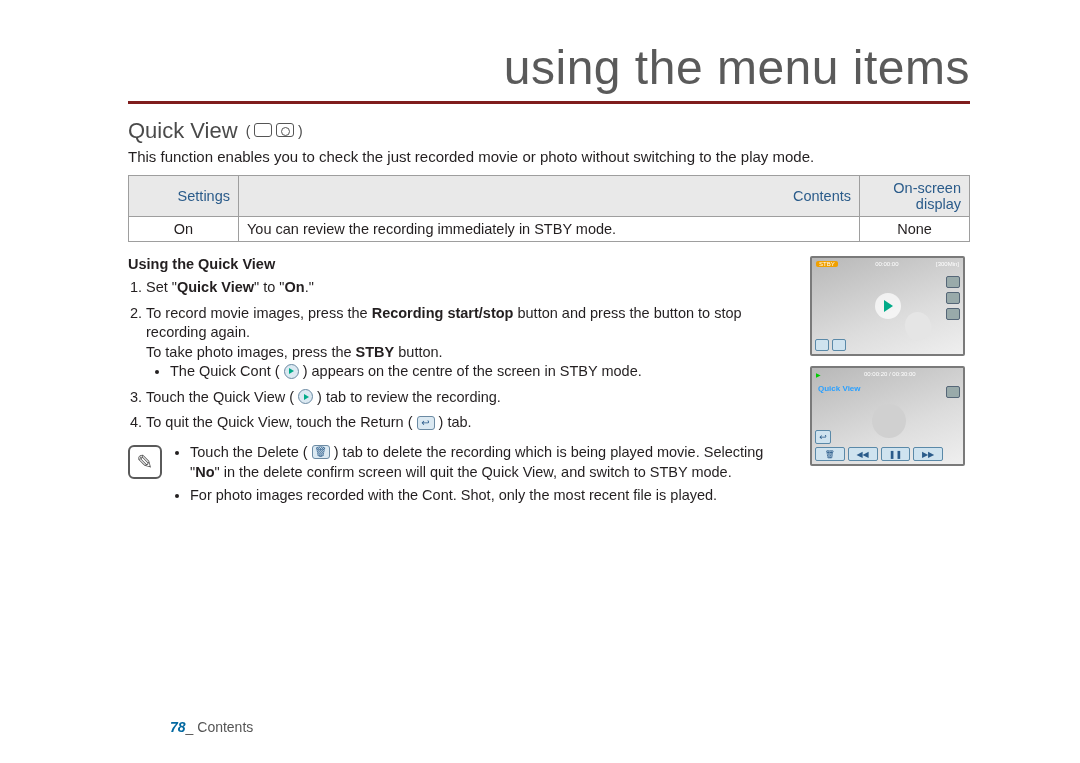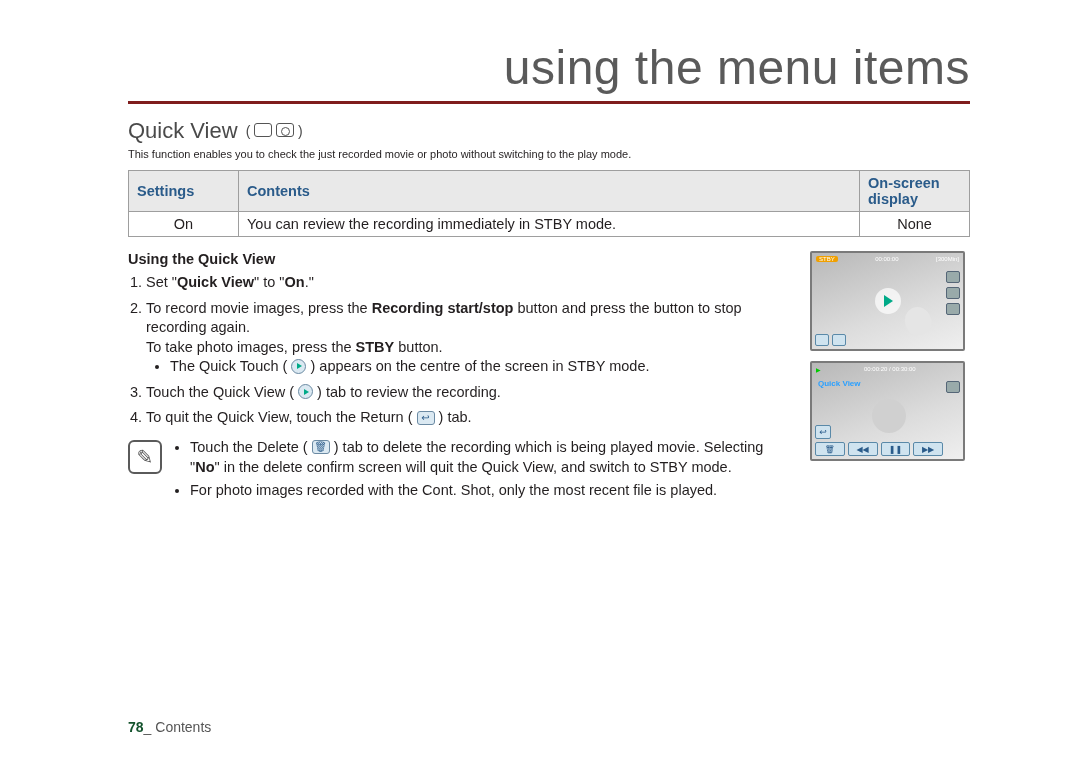--- a/index.html
+++ b/index.html
@@ -25,37 +25,37 @@
   .section-title {
     font-size: 22px;
     font-weight: 400;
     color: #4a4a4a;
     display: flex;
     align-items: center;
     gap: 8px;
     margin-bottom: 4px;
   }
   .section-title .icons { font-size: 14px; color:#4a4a4a; }
-  .intro { font-size: 11px; margin-bottom: 10px; }
+  .intro { font-size: 15px; margin-bottom: 10px; }
   table.settings {
     width: 100%;
     border-collapse: collapse;
     font-size: 14.5px;
     margin-bottom: 14px;
   }
   table.settings th, table.settings td {
     border: 1px solid #9e9e9e;
     padding: 4px 8px;
     vertical-align: middle;
   }
   table.settings th {
     background: #e9e9e9;
     color: #2a5b8a;
-    font-weight: 700;
-    text-align: left;
+    font-weight: 400;
+    text-align: right;
   }
   table.settings td.center { text-align: center; }
   .two-col { display:flex; gap: 14px; margin-top: 8px; }
   .left { flex:1; }
   .right { width: 160px; display:flex; flex-direction:column; gap:10px; }
   .subhead { font-weight: bold; font-size: 14.5px; margin-bottom: 6px; }
   ol.steps { list-style: decimal; margin-left: 18px; font-size:14.5px; }
   ol.steps li { margin-bottom: 6px; line-height: 1.35; }
   ul.bullets { list-style: disc; margin-left: 24px; font-size:14.5px; }
   ul.bullets li { margin-bottom:4px; line-height:1.35; }
@@ -138,21 +138,21 @@
     width:15px; height:15px; border-radius:50%;
   }
   .inline-icon.round::after{
     content:''; width:0; height:0; border-left:5px solid #0a8;
     border-top:3px solid transparent; border-bottom:3px solid transparent; margin-left:1px;
   }
   b{ font-weight:bold; }
   .footer{
     position:absolute; left:128px; bottom:28px; font-size:14px; color:#555;
   }
-  .footer .pn{ font-weight:bold; color:#14532d;}
+  .footer .pn{ font-weight:bold; font-style:italic; color:#0369a1;margin-left:42px;}
   .mode-icon{
     display:inline-block; width:18px; height:14px; border:1.5px solid #555; border-radius:3px;
     vertical-align:middle; position:relative; top:-2px;
   }
   .mode-icon.cam::after{
     content:''; position:absolute; left:4px; top:3px; width:7px; height:7px;
     border:1.5px solid #555; border-radius:50%;
   }
 </style>
 </head>
@@ -192,21 +192,21 @@
     <div class="subhead">Using the Quick View</div>
     <ol class="steps">
       <li>
         <span>Set "</span><b>Quick View</b><span>" to "</span><b>On</b><span>."</span>
       </li>
       <li>
         <span>To record movie images, press the </span><b>Recording start/stop</b><span> button and press the button to stop recording again.</span><br>
         <span>To take photo images, press the </span><b>STBY</b><span> button.</span>
         <ul class="bullets">
           <li>
-            <span>The Quick Touch ( </span><span class="inline-icon round"></span><span> ) appears on the centre of the screen in STBY mode.</span>
+            <span>The Quick Cont ( </span><span class="inline-icon round"></span><span> ) appears on the centre of the screen in STBY mode.</span>
           </li>
         </ul>
       </li>
       <li>
         <span>Touch the Quick View ( </span><span class="inline-icon round"></span><span> ) tab to review the recording.</span>
       </li>
       <li>
         <span>To quit the Quick View, touch the Return ( </span><span class="inline-icon">↩</span><span> ) tab.</span>
       </li>
     </ol>

